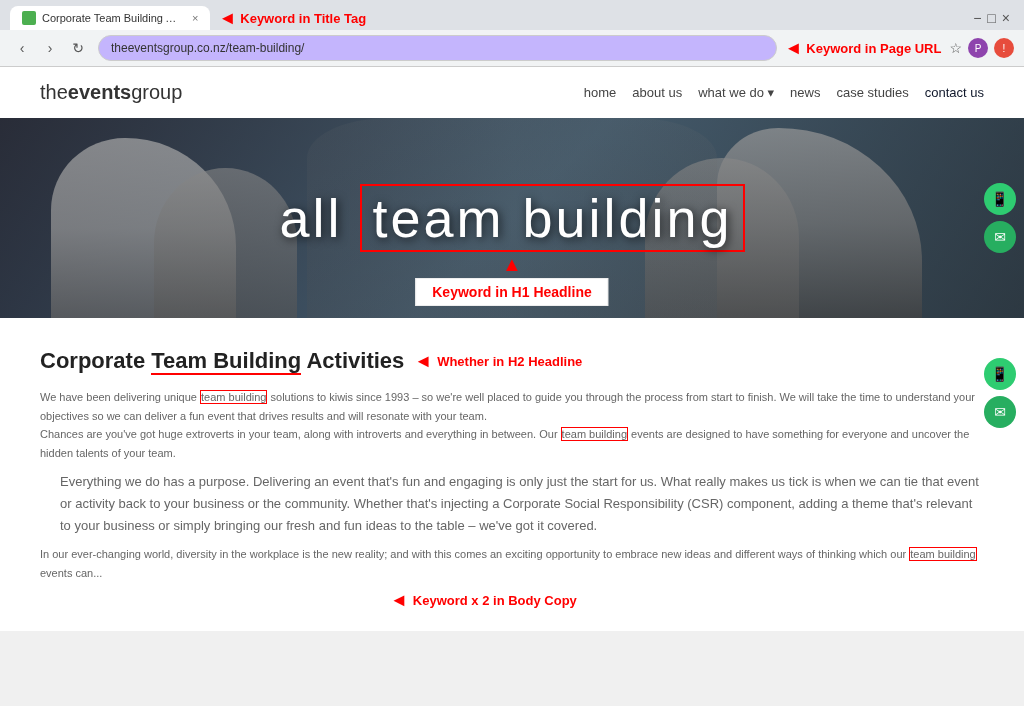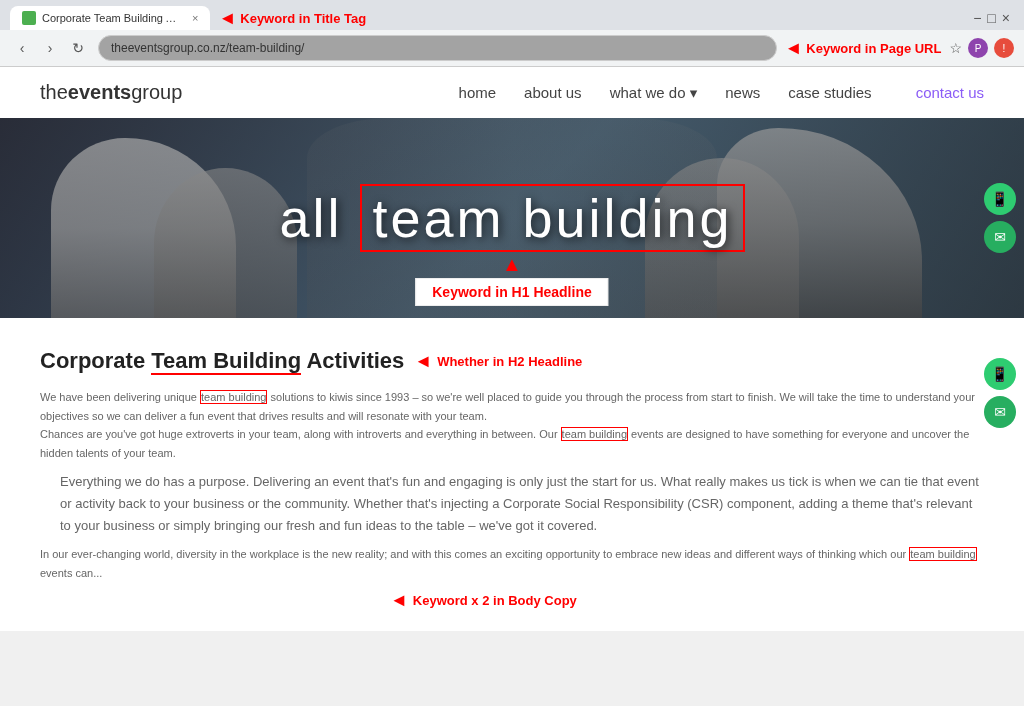--- a/index.html
+++ b/index.html
@@ -29,48 +29,48 @@
     </div>
   </div>
 
   <div style="display:flex;align-items:center;padding:5px 10px;background:#f1f3f4;gap:8px;border-bottom:1px solid #ccc;">
     <div style="display:flex;gap:4px;">
       <button style="width:24px;height:24px;border-radius:50%;background:transparent;border:none;cursor:pointer;font-size:14px;color:#555;">‹</button>
       <button style="width:24px;height:24px;border-radius:50%;background:transparent;border:none;cursor:pointer;font-size:14px;color:#555;">›</button>
       <button style="width:24px;height:24px;border-radius:50%;background:transparent;border:none;cursor:pointer;font-size:14px;color:#555;">↻</button>
     </div>
     <div style="position:relative;flex:1;display:flex;align-items:center;">
-      <input type="text" style="width: 100%; height: 26px; border: 1px solid rgb(204, 204, 204); border-radius: 13px; padding: 0px 12px; font-size: 12px; background: #a3a3a3; color: rgb(51, 51, 51); outline: none;" value="theeventsgroup.co.nz/team-building/">
+      <input type="text" style="width: 100%; height: 26px; border: 1px solid rgb(204, 204, 204); border-radius: 13px; padding: 0px 12px; font-size: 12px; background: #c4b5fd; color: rgb(51, 51, 51); outline: none;" value="theeventsgroup.co.nz/team-building/">
 
       <div style="display:flex;align-items:center;gap:4px;margin-left:8px;white-space:nowrap;">
         <span style="color:red;font-weight:900;font-size:18px;">◄</span>
         <span style="color:red;font-weight:bold;font-size:13px;">Keyword in Page URL</span>
       </div>
     </div>
     <div style="display:flex;gap:6px;align-items:center;">
       <span style="font-size:14px;color:#555;cursor:pointer;">☆</span>
       <div style="width:20px;height:20px;border-radius:50%;background:#8e44ad;display:flex;align-items:center;justify-content:center;font-size:10px;color:white;cursor:pointer;">P</div>
       <div style="width:20px;height:20px;border-radius:50%;background:#e74c3c;display:flex;align-items:center;justify-content:center;font-size:10px;color:white;cursor:pointer;">!</div>
     </div>
   </div>
 </div>
 
 <div style="width:1024px;background:white;position:relative;overflow:hidden;">
 
   <nav style="display:flex;align-items:center;padding:14px 40px;background:white;position:relative;z-index:10;border-radius:19px;">
     <div style="font-size:20px;color:#333;margin-right:auto;">
       <span style="font-weight:300;">the</span><span style="font-weight:900;">events</span><span style="font-weight:300;">group</span>
     </div>
-    <div style="display:flex;gap:28px;align-items:center;font-size:15px;">
+    <div style="display:flex;gap:16px;align-items:center;font-size:13px;">
       <a style="color:#444;text-decoration:none;cursor:pointer;">home</a>
       <a style="color:#444;text-decoration:none;cursor:pointer;">about us</a>
       <a style="color:#444;text-decoration:none;cursor:pointer;">what we do ▾</a>
       <a style="color:#444;text-decoration:none;cursor:pointer;">news</a>
       <a style="color:#444;text-decoration:none;cursor:pointer;">case studies</a>
-      <a style="color:#8b5cf6;text-decoration:none;cursor:pointer;margin-left:16px;">contact us</a>
+      <a style="color:#0f172a;text-decoration:none;cursor:pointer;">contact us</a>
     </div>
   </nav>
 
   <div style="position:relative;height:200px;overflow:hidden;background:linear-gradient(to right, #2c3e50 0%, #546e7a 50%, #37474f 100%);">
 
     <div style="position:absolute;inset:0;background:linear-gradient(135deg, rgba(40,40,50,0.8) 0%, rgba(60,80,100,0.6) 50%, rgba(40,50,60,0.7) 100%);"></div>
 
     <div style="position:absolute;left:5%;bottom:0;width:18%;height:90%;background:linear-gradient(to top,#666,#999,#aaa);border-radius:40% 60% 0 0;opacity:0.7;"></div>
     <div style="position:absolute;left:15%;bottom:0;width:14%;height:75%;background:linear-gradient(to top,#555,#888);border-radius:50% 50% 0 0;opacity:0.6;"></div>
     <div style="position:absolute;right:10%;bottom:0;width:20%;height:95%;background:linear-gradient(to top,#444,#777,#999);border-radius:30% 70% 0 0;opacity:0.7;"></div>

